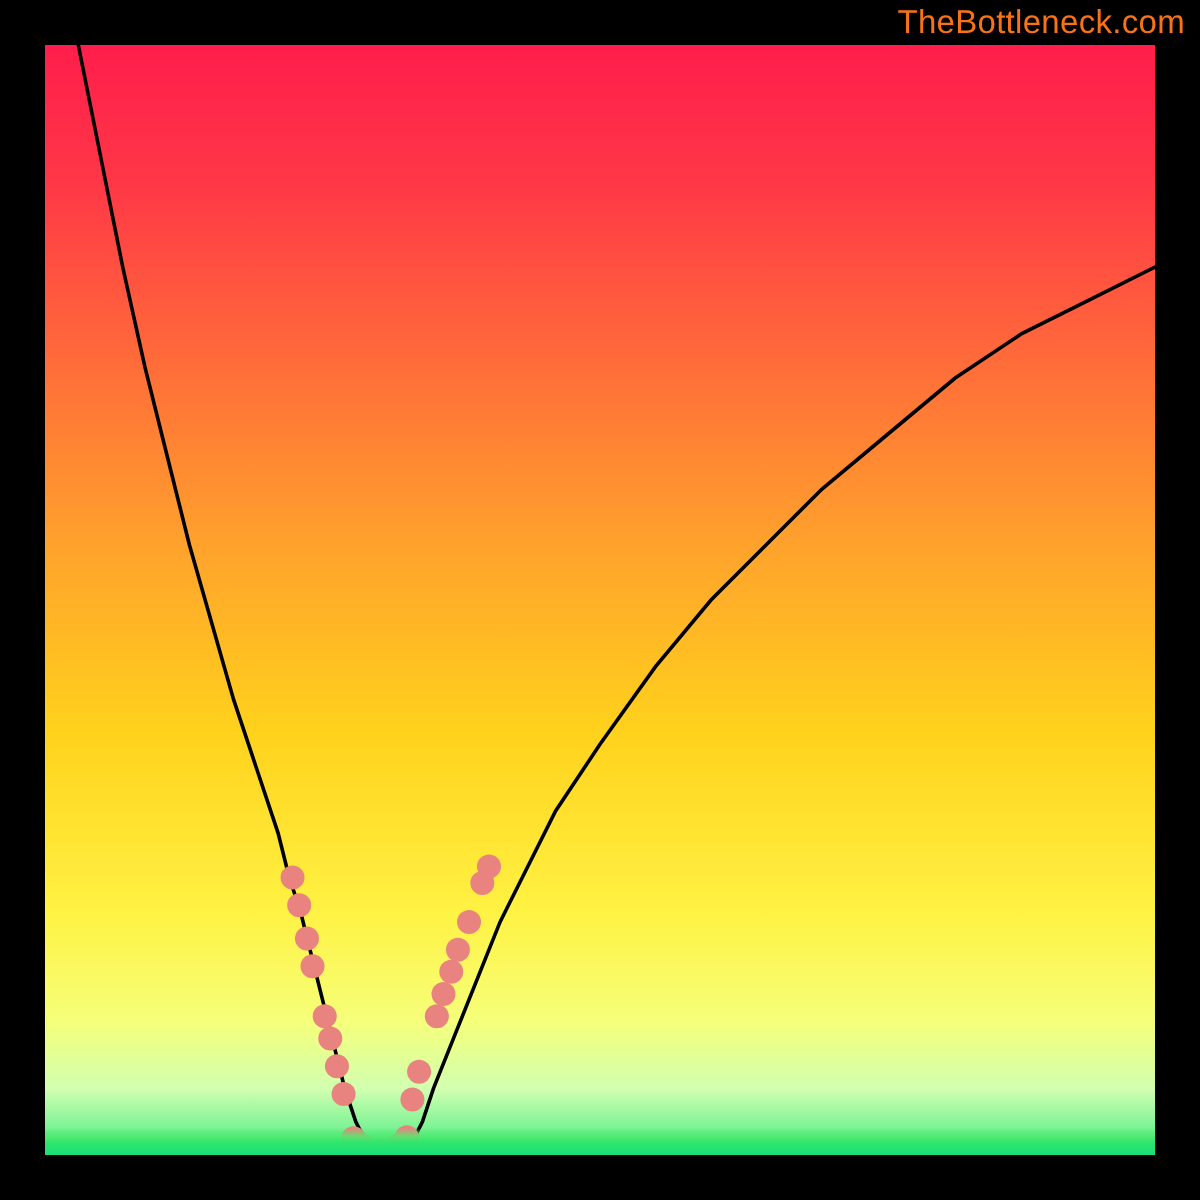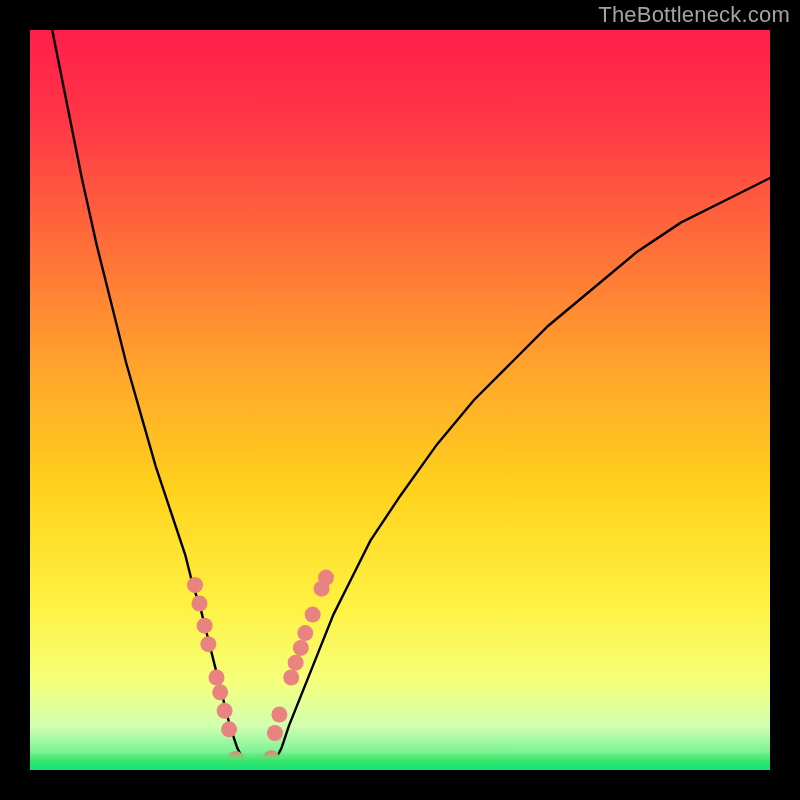--- a/index.html
+++ b/index.html
@@ -14,21 +14,21 @@
   .frame {
     position: relative;
     width: 800px;
     height: 800px;
     background: #000;
   }
   .watermark {
     position: absolute;
     top: 2px;
     right: 10px;
-    color: #a3a3a3;
+    color: #f97316;
     font-size: 22px;
     font-weight: 500;
     letter-spacing: 0.2px;
     z-index: 10;
   }
   .plot {
     position: absolute;
     left: 30px;
     top: 30px;
     width: 740px;

